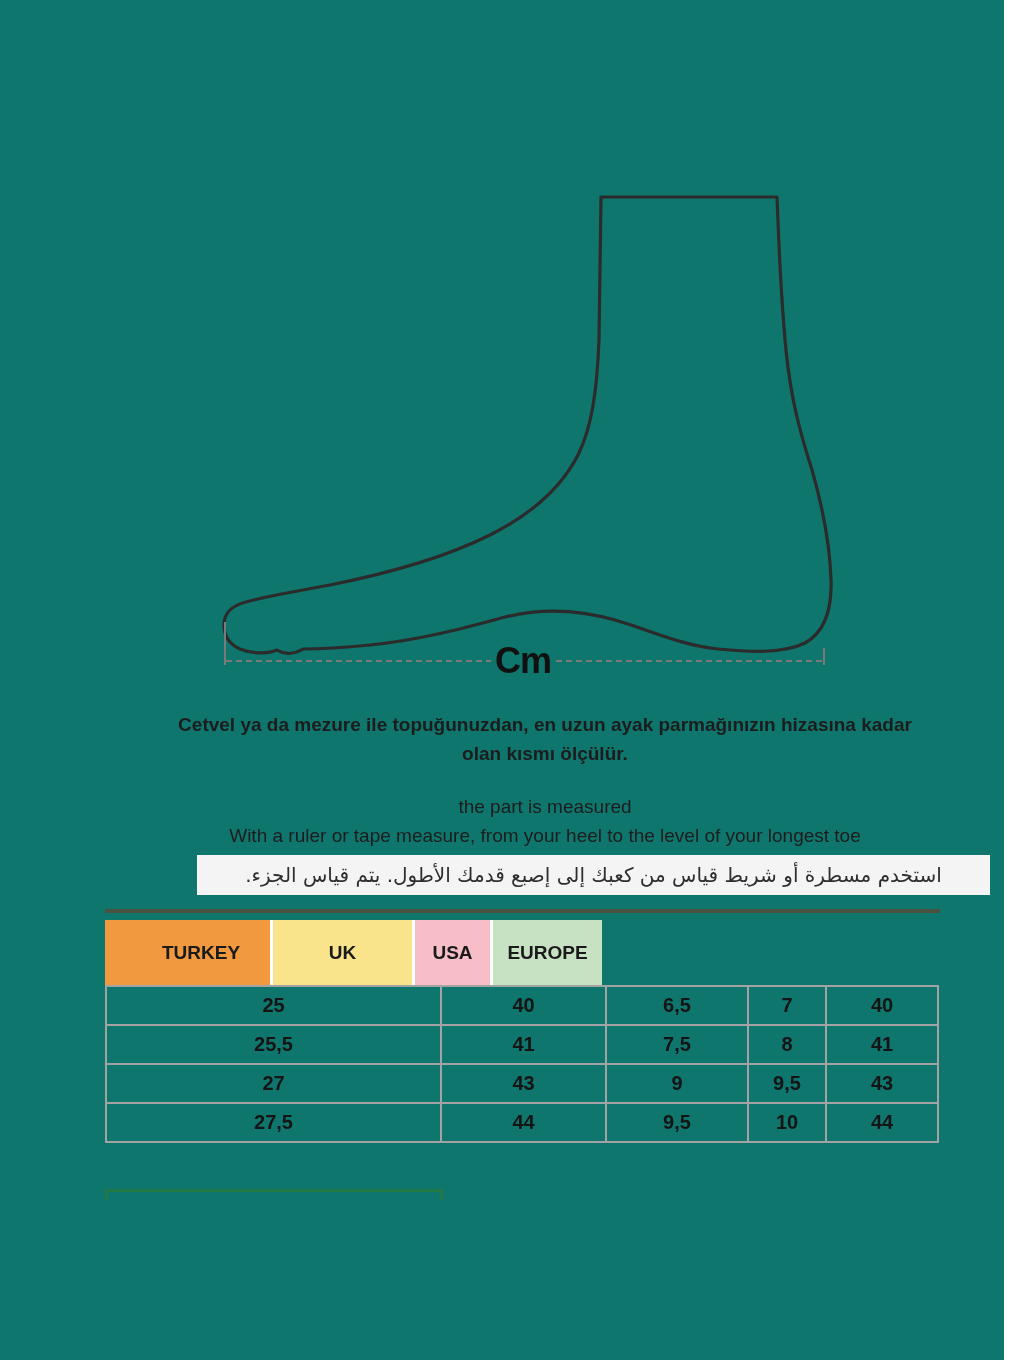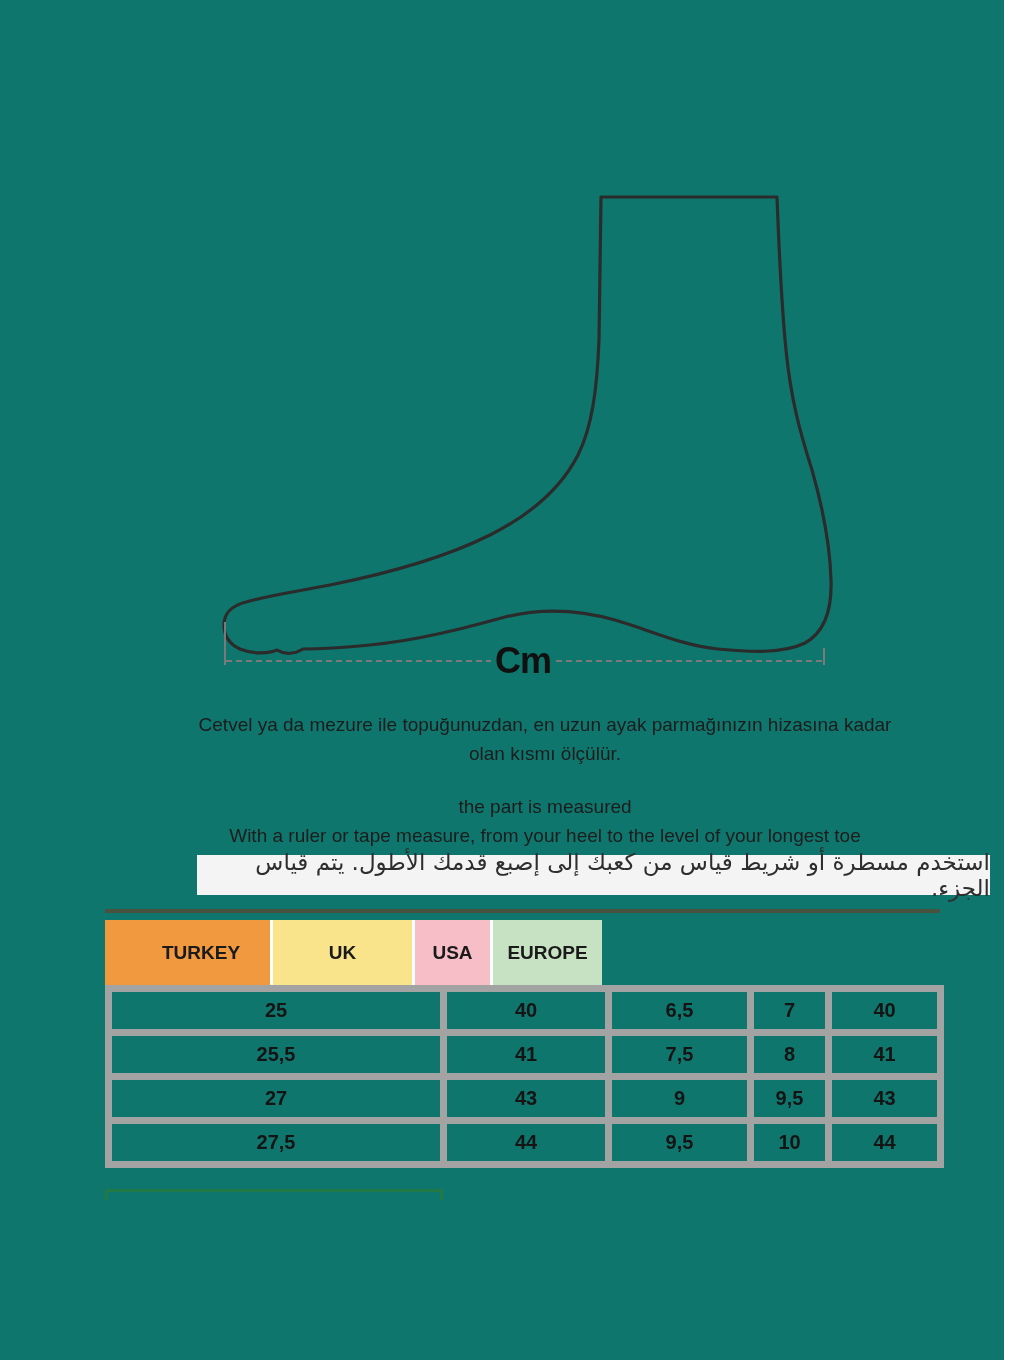--- a/index.html
+++ b/index.html
@@ -15,28 +15,28 @@
     position:absolute;left:488px;top:640px;width:70px;height:42px;
     line-height:42px;text-align:center;
     font-size:36px;font-weight:bold;color:#101010;
     letter-spacing:-1px;
   }
   .instr{
     position:absolute;left:70px;width:950px;
     text-align:center;color:#1c1c1c;
     font-size:19px;line-height:29px;font-weight:400;
   }
-  .instr-tr{top:710px;}
+  .instr-tr{top:710px;font-weight:bold;}
   .instr-en{top:792px;}
   .arabic-strip{
     position:absolute;left:197px;top:855px;width:793px;height:40px;
     background:#f4f4f4;
     display:flex;align-items:center;justify-content:center;
     font-family:"DejaVu Sans","Liberation Sans",sans-serif;
-    font-size:23px;color:#2e2e2e;
+    font-size:20px;color:#2e2e2e;
   }
   .table-top-rule{
     position:absolute;left:105px;top:909px;width:835px;height:4px;
     background:#49523f;
   }
   .hdr-row{
     position:absolute;left:105px;top:920px;width:832px;height:65px;
     display:flex;
   }
   .hdr-cell{
@@ -50,21 +50,21 @@
   .hc1{width:165px;background:#f0993e;padding-left:27px;}
   .hc2{width:142px;background:#f9e48b;}
   .hc3{width:78px;background:#f7bec8;}
   .hc4{width:112px;background:#c6e2c3;}
   table.size-grid{
     position:absolute;left:105px;top:985px;width:832px;
     border-collapse:collapse;table-layout:fixed;
     font-size:20px;font-weight:bold;color:#141414;
   }
   table.size-grid td{
-    border:7px solid #a3a3a3;
+    border:2px solid #a3a3a3;
     height:37px;
     text-align:center;vertical-align:middle;
     padding:0;
   }
   .sel-line{
     position:absolute;left:105px;top:1189px;width:338px;height:3px;
     background:#217a46;
   }
   .sel-tick{
     position:absolute;top:1189px;width:3px;height:11px;

